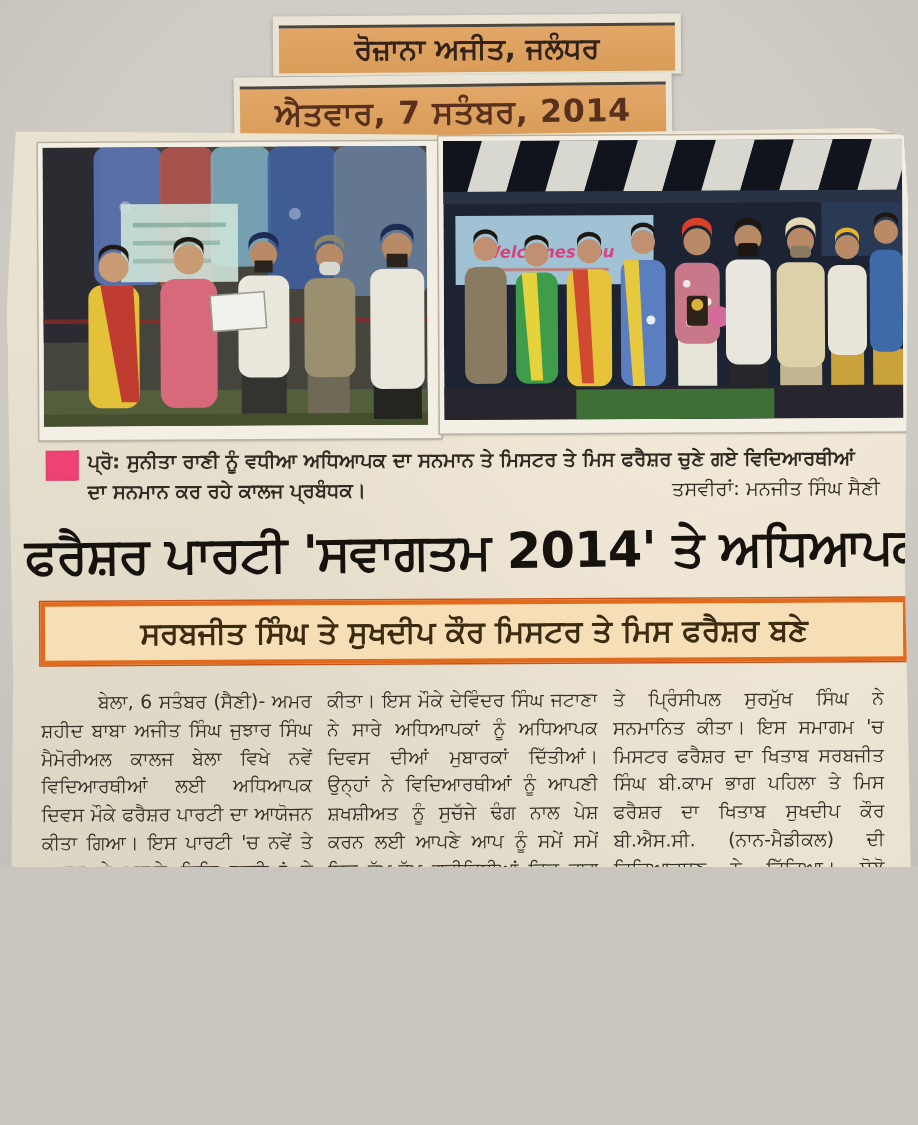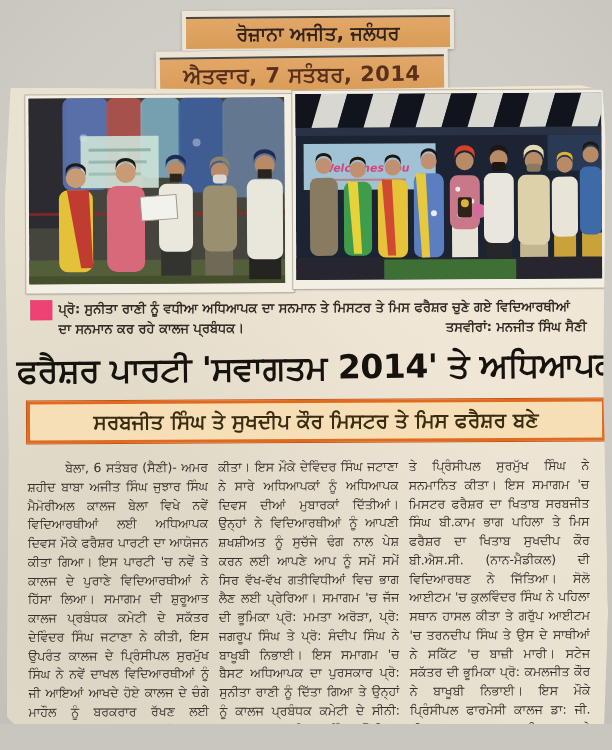--- a/index.html
+++ b/index.html
@@ -2,21 +2,21 @@
 <html><head>
 <meta charset="utf-8">
 <style>
   html,body{margin:0;padding:0;}
   body{
     width:612px;height:750px;
     font-family:"DejaVu Sans",sans-serif;
     background:#c9c6c0;
   }
   .scan{
-    position:relative;width:612px;height:724px;overflow:hidden;
+    position:relative;width:612px;height:578px;overflow:hidden;
     background:radial-gradient(circle at 50% 40%, #d6d3cc 0%, #cfccc5 60%, #c3c0b9 100%);
   }
   
   .strip{
     position:absolute;background:#eae4d6;
     box-shadow:0 1px 3px rgba(60,50,40,.35);
   }
   .strip .bar{
     position:absolute;left:4px;right:4px;bottom:2px;top:6px;
     background:linear-gradient(#e2a768,#d99c58);
@@ -48,21 +48,21 @@
   .photo-right{left:289px;top:5px;width:312px;height:192px;}
   
   .caption-row{
     position:absolute;left:26px;top:212px;width:556px;
     font-size:13px;font-weight:700;color:#2f2a22;line-height:1.55;
   }
   .marker{
     float:left;width:22px;height:20px;margin:1px 6px 0 0;
     background:#ee4273;box-shadow:0 0 1px #c22a58 inset;
   }
-  .credit{position:absolute;right:0;bottom:0;font-weight:700;}
+  .credit{position:absolute;right:0;bottom:0;font-weight:400;}
   
   .headline{
     position:absolute;left:12px;top:262px;width:580px;
     font-size:33px;font-weight:700;color:#16130e;
     letter-spacing:-0.5px;text-align:center;white-space:nowrap;
     transform:rotate(-0.4deg);
   }
   
   .subhead{
     position:absolute;left:22px;top:314px;width:556px;

